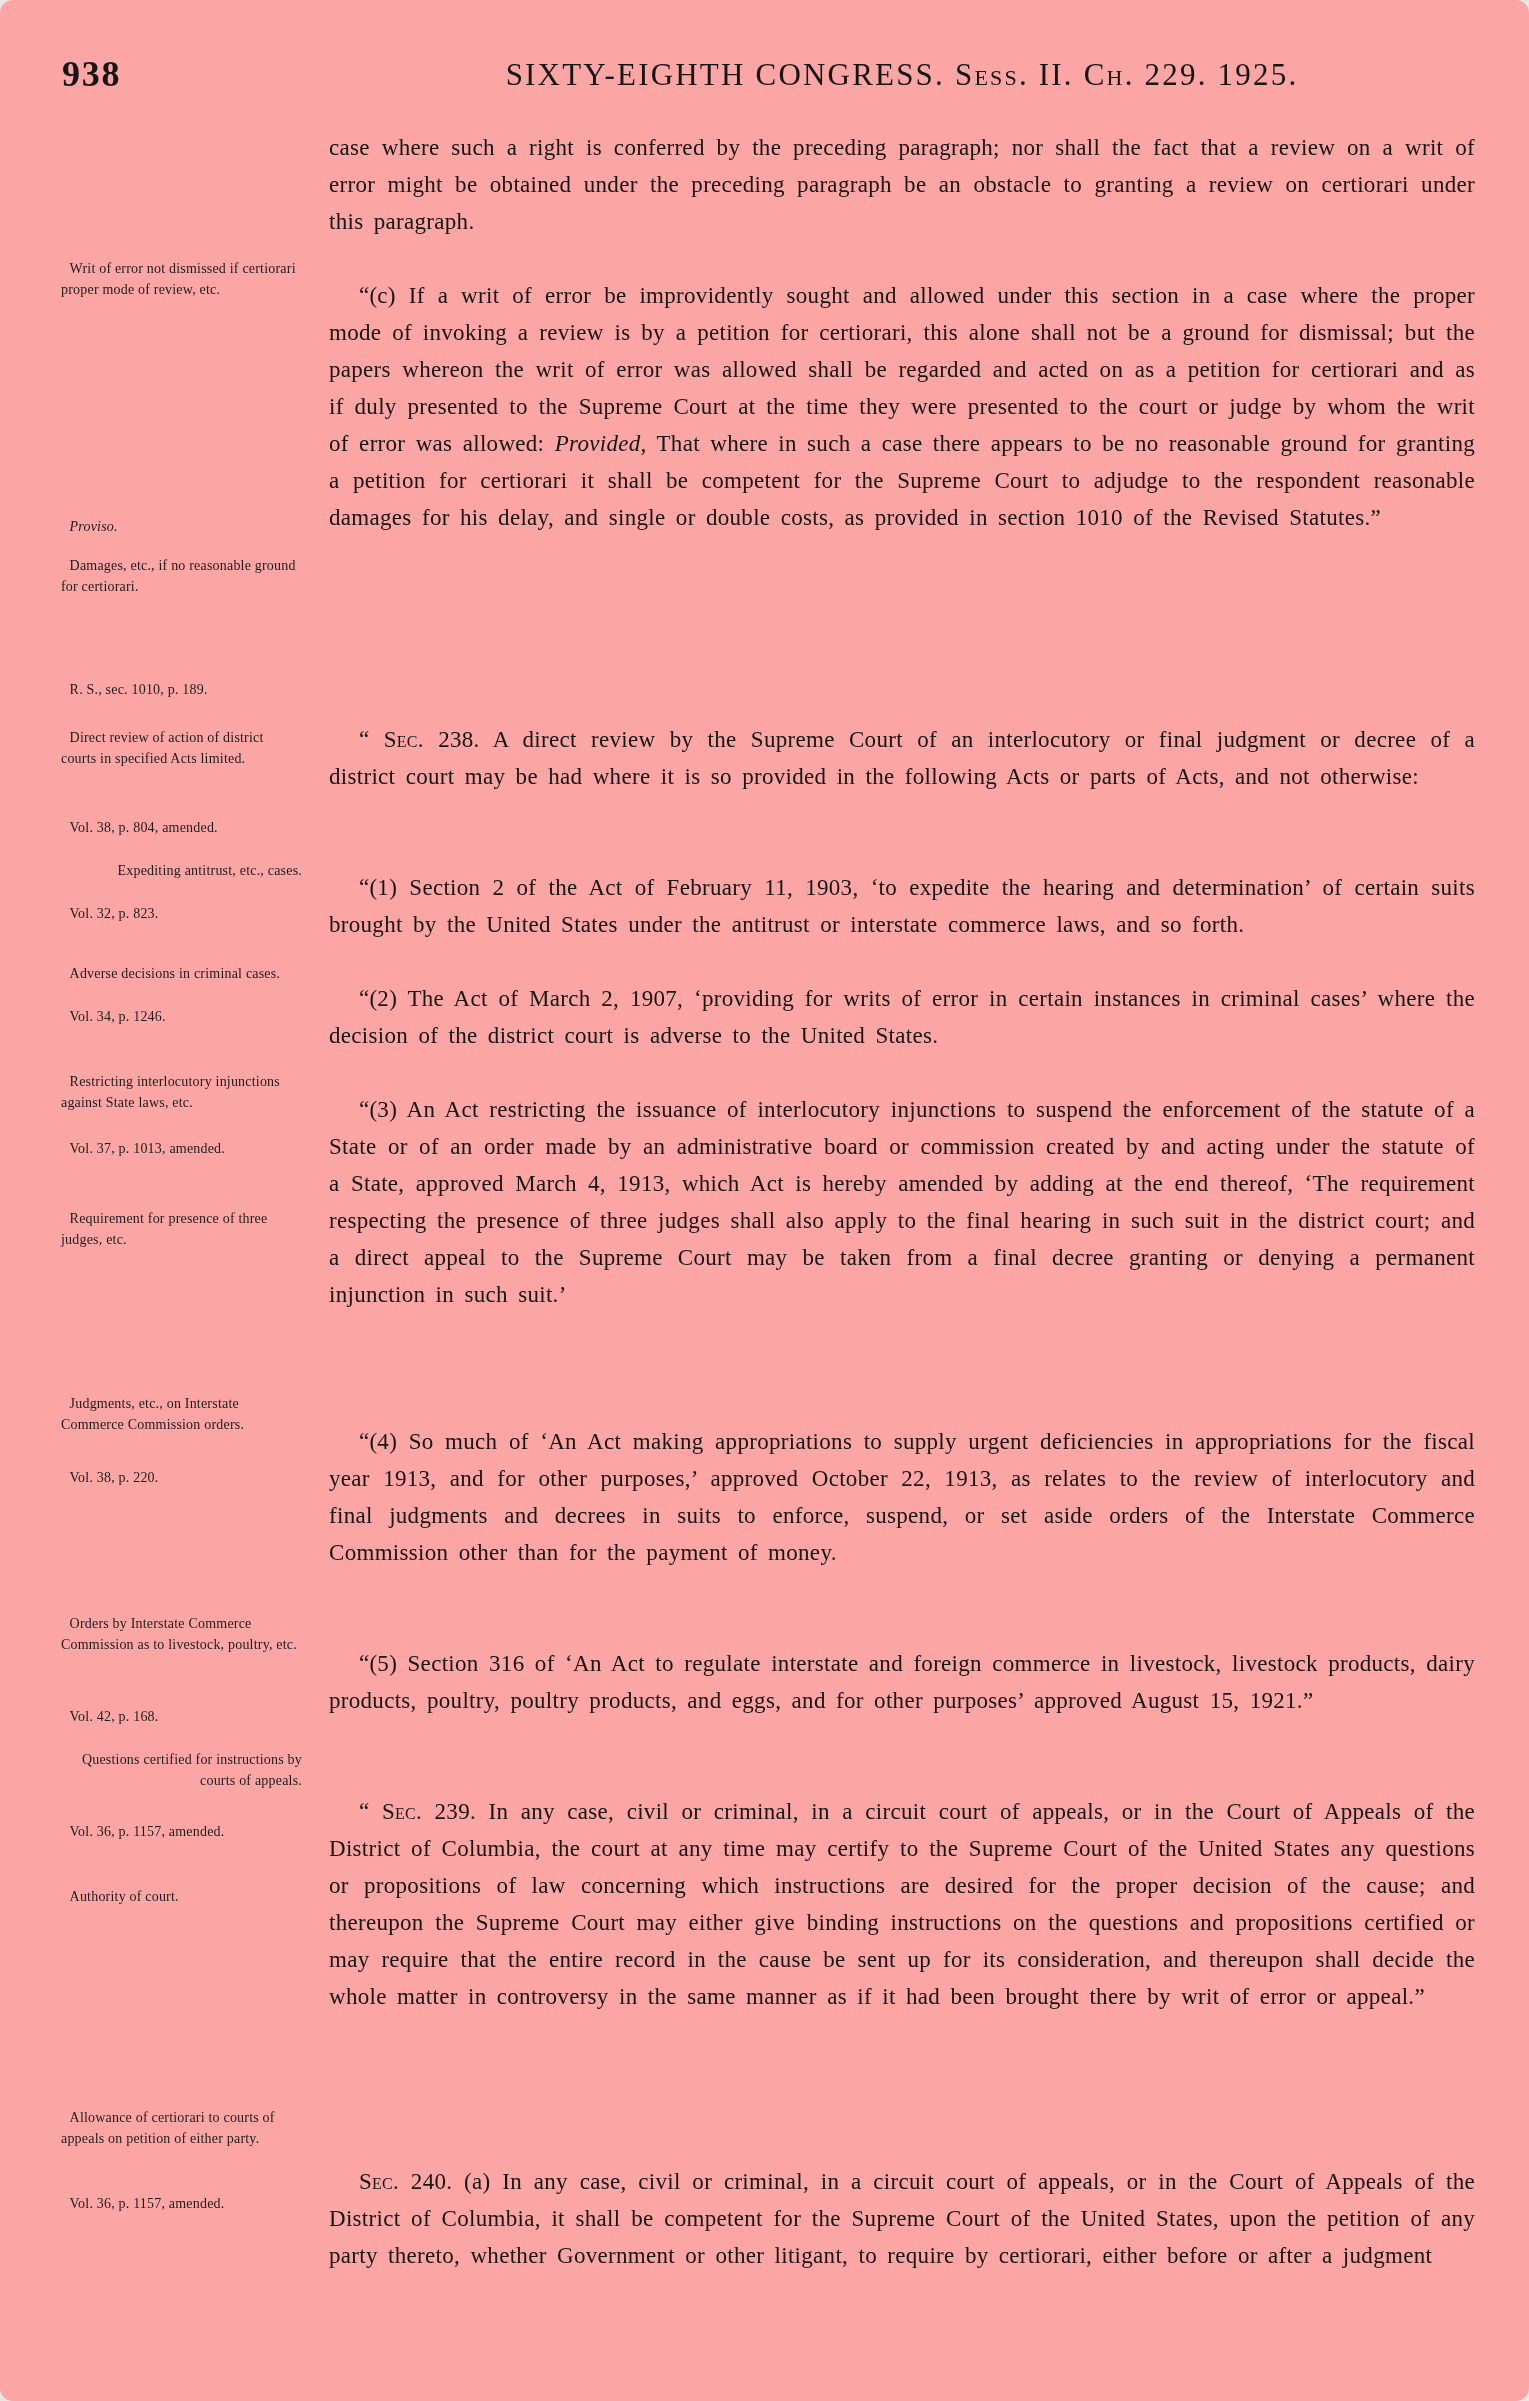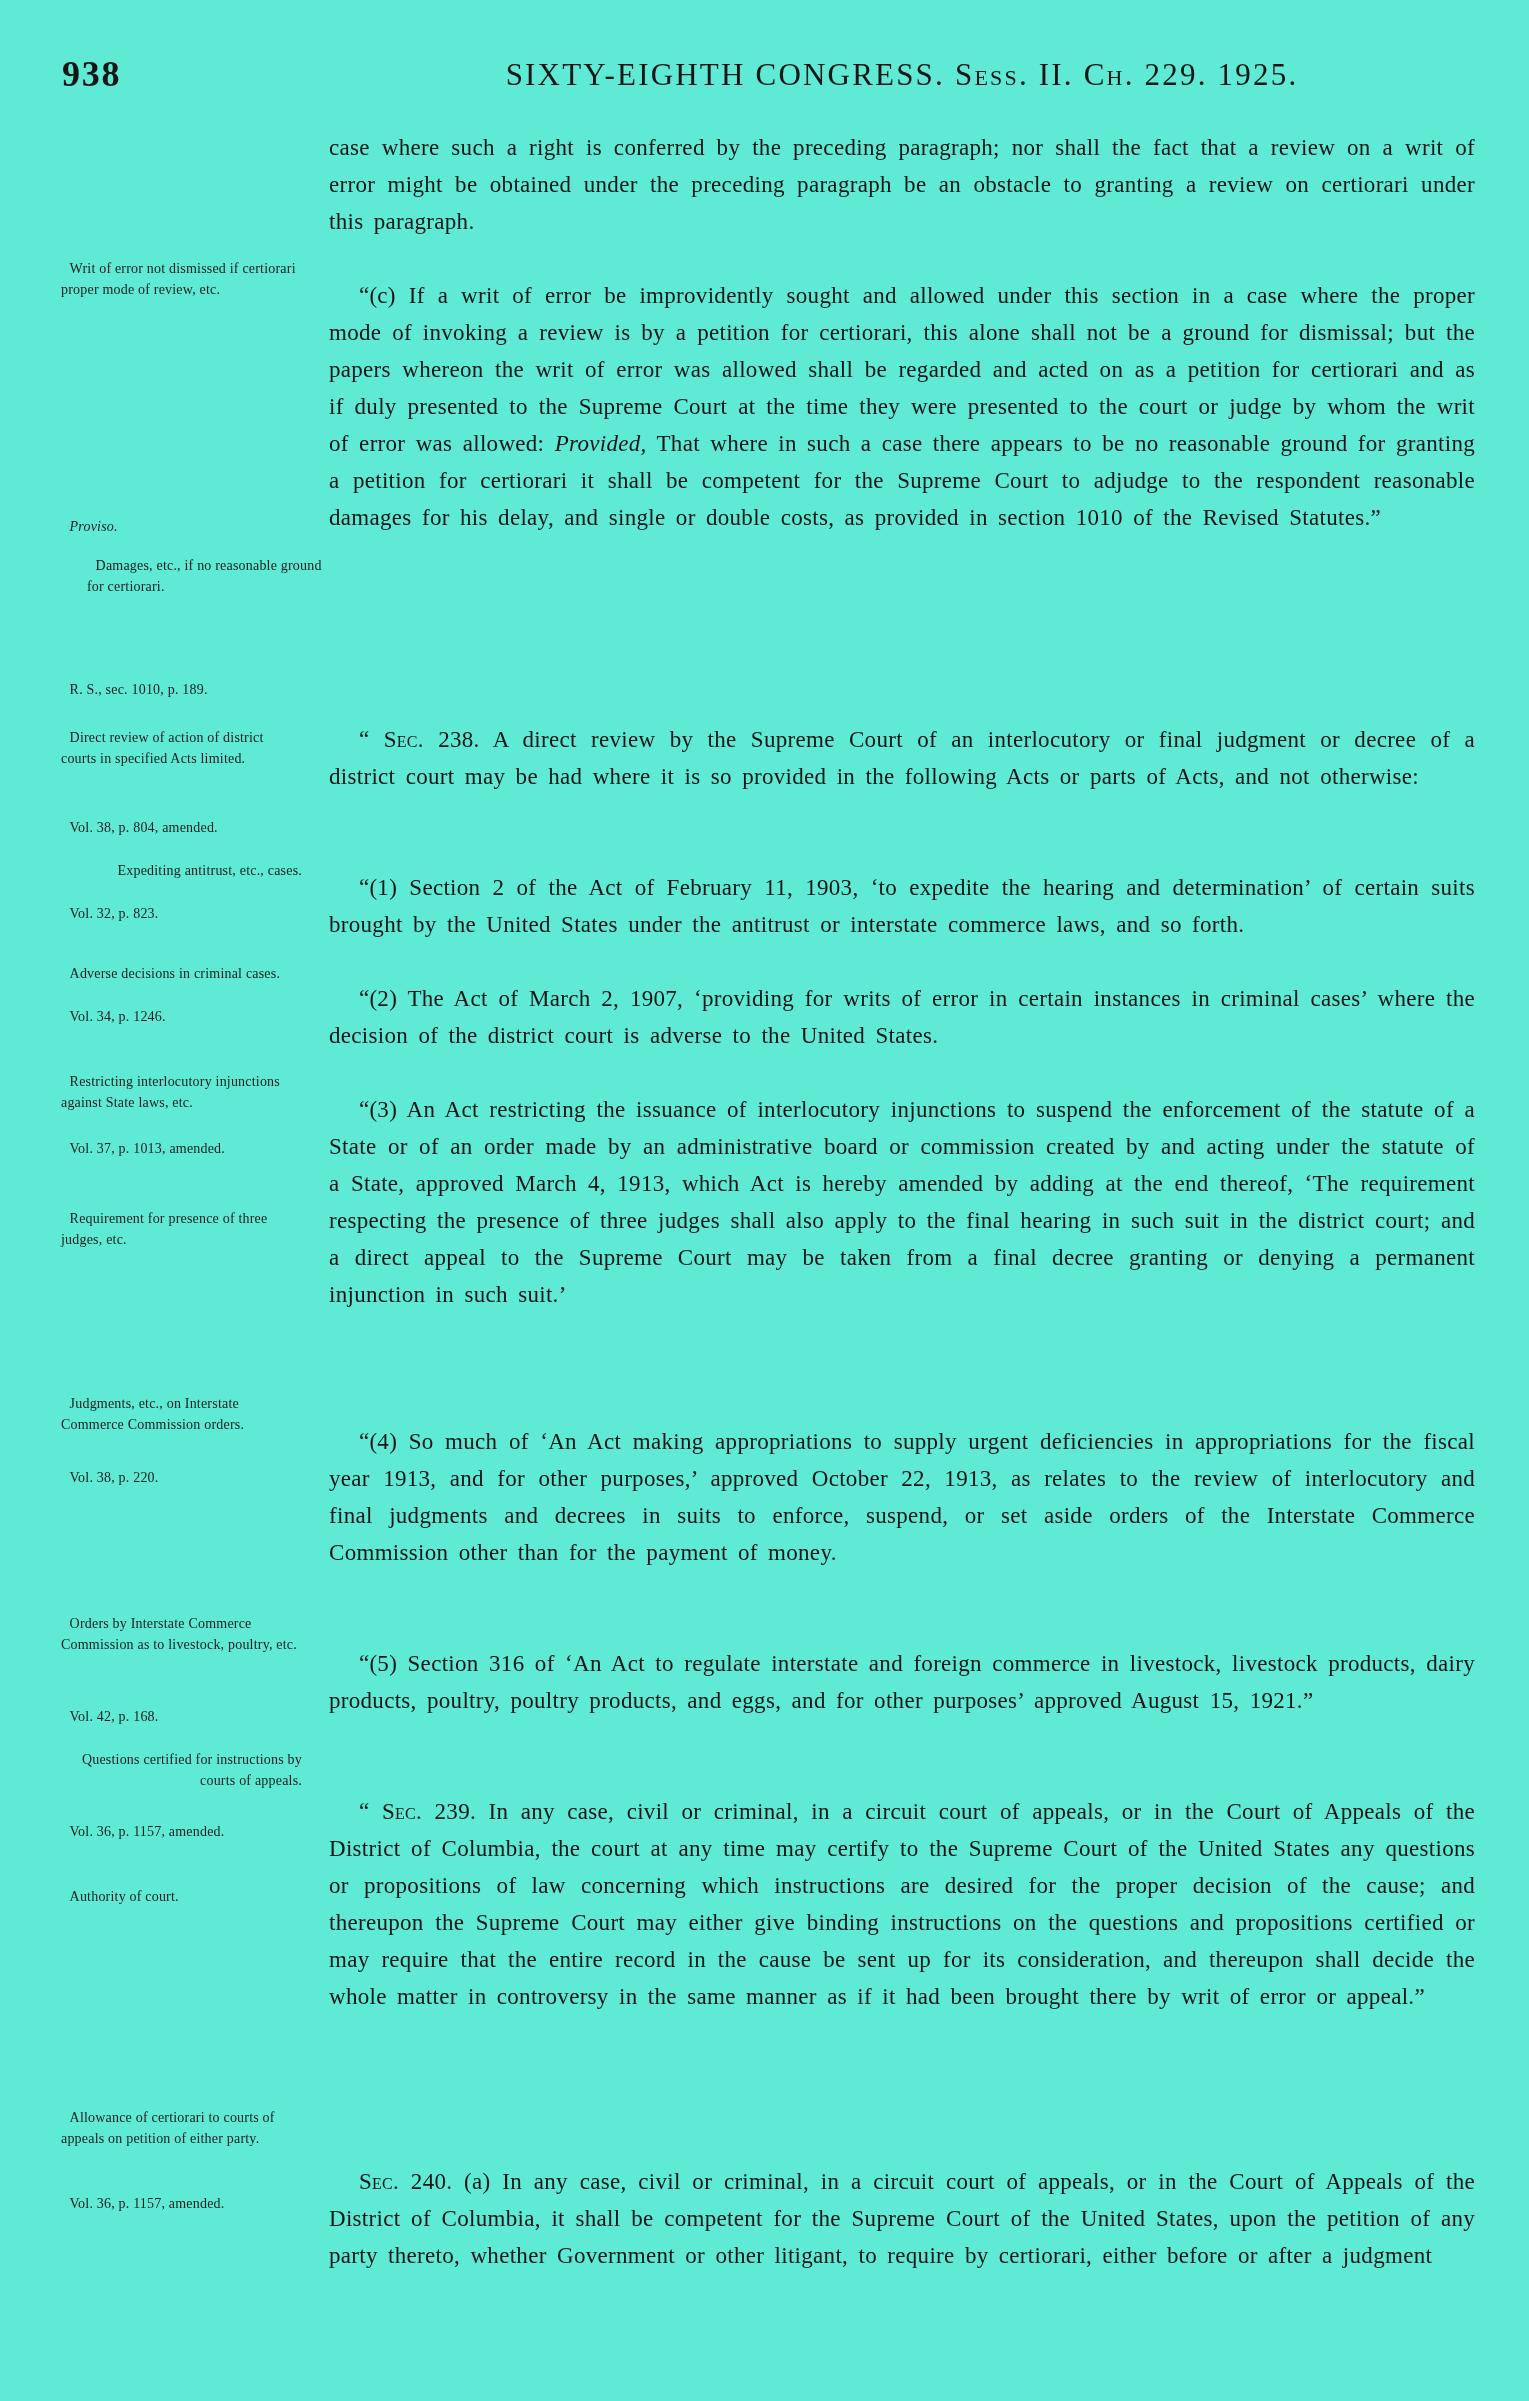--- a/index.html
+++ b/index.html
@@ -4,25 +4,26 @@
 <style>
   html, body {
     margin: 0;
     padding: 0;
     background: #e9e7e1;
   }
   .page {
     position: relative;
     width: 1529px;
     height: 2401px;
-    background: #5eead4;
+    background: #fca5a5;
     font-family: "Liberation Serif", serif;
     color: #161616;
     overflow: hidden;
     margin: 0 auto;
+    border-radius: 13px;
   }
   
   .page-number {
     position: absolute;
     left: 62px;
     top: 53px;
     font-size: 36px;
     font-weight: bold;
     letter-spacing: 1.7px;
   }
@@ -51,21 +52,21 @@
     width: 241px;
     font-size: 14px;
     line-height: 21px;
     text-align: left;
     text-indent: 8.6px;
     letter-spacing: 0.2px;
     color: #1d1d1d;
   }
   .sn1 { top: 258px; }
   .sn2 { top: 516px; font-style: italic; }
-  .sn3 { top: 555px; margin-left: 26px; }
+  .sn3 { top: 555px; }
   .sn4 { top: 679px; }
   .sn5 { top: 727px; }
   .sn6 { top: 817px; }
   .sn7 { top: 860px; text-align: right; }
   .sn8 { top: 903px; }
   .sn9 { top: 963px; }
   .sn10 { top: 1006px; }
   .sn11 { top: 1071px; }
   .sn12 { top: 1138px; }
   .sn13 { top: 1208px; }

